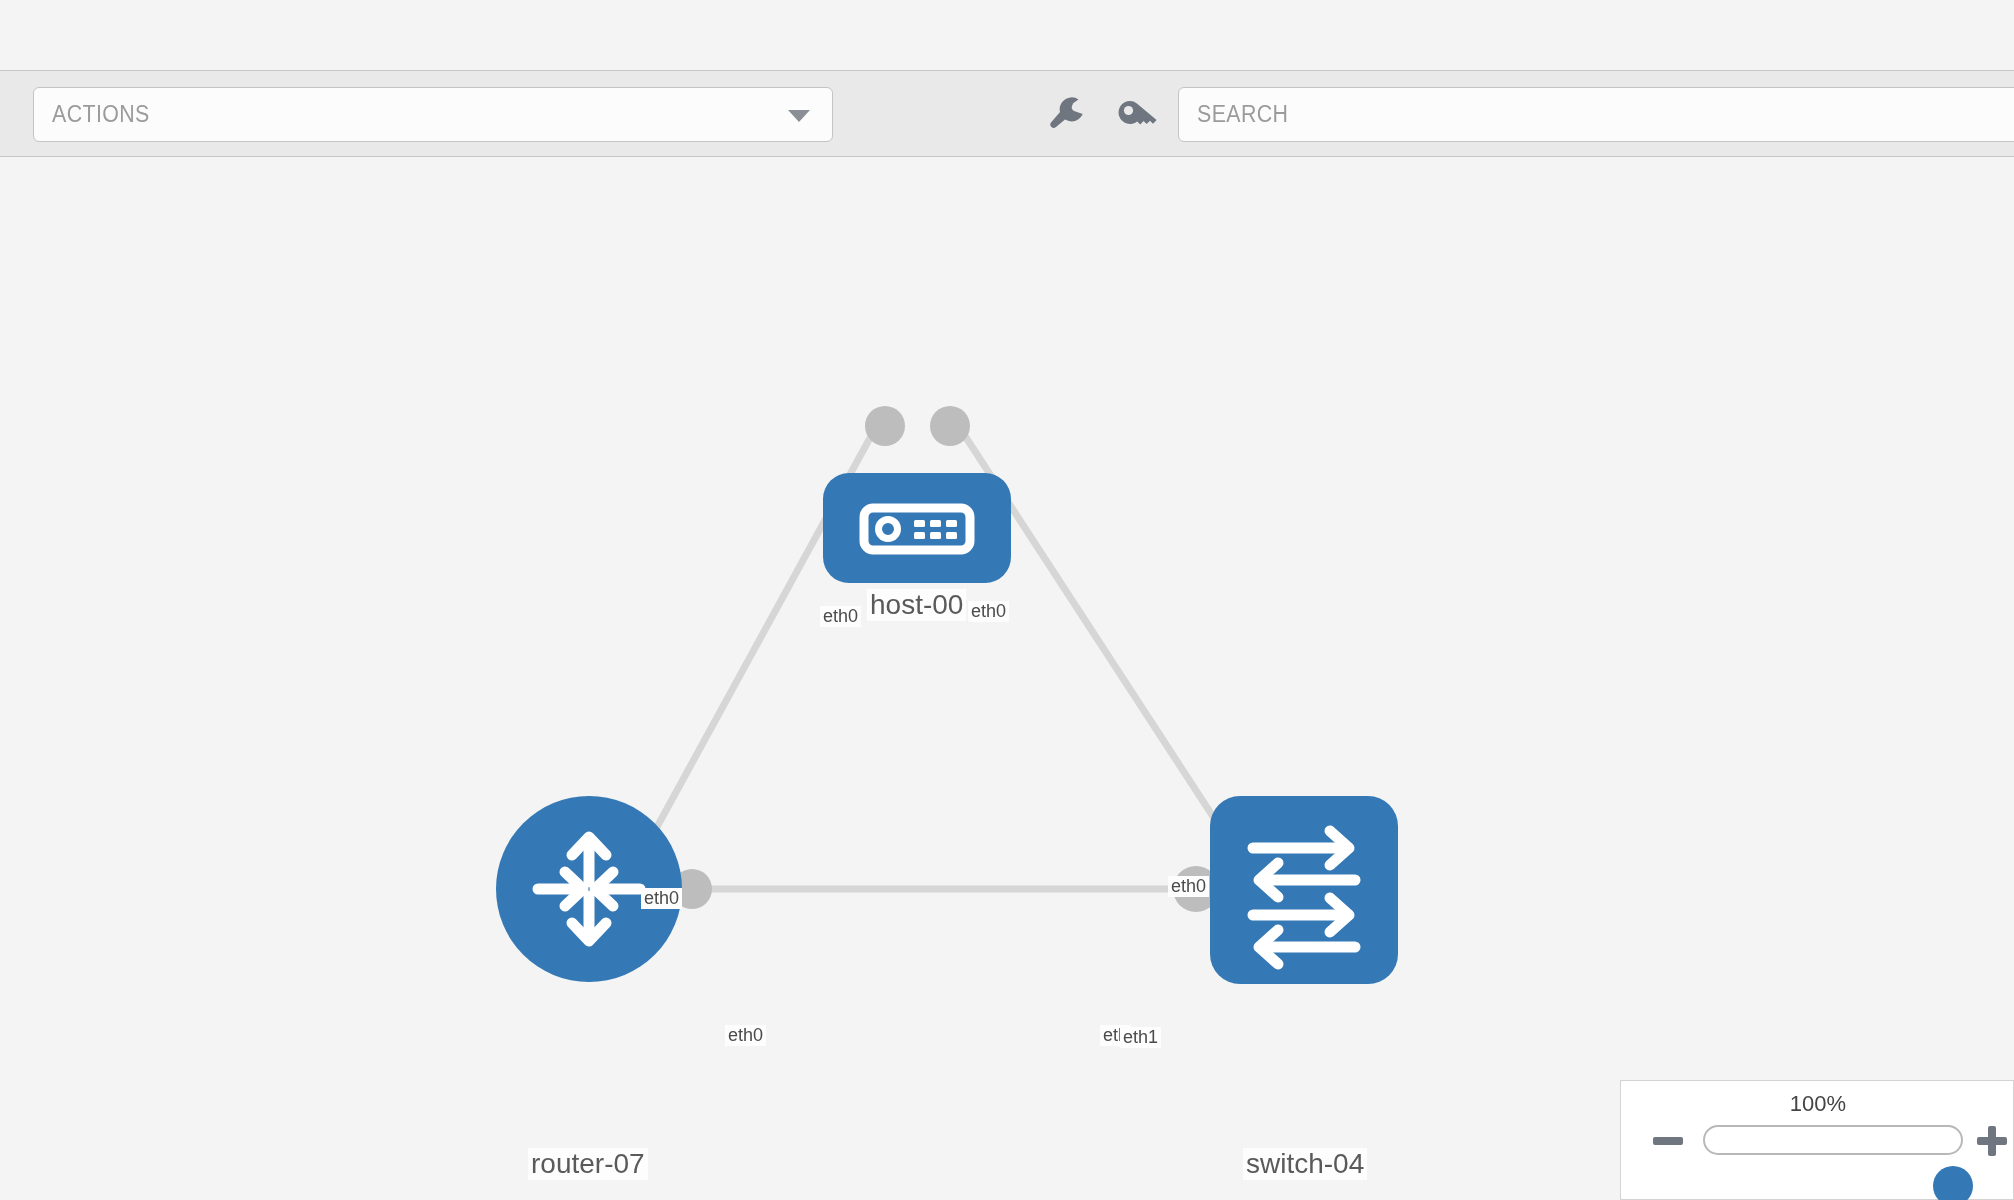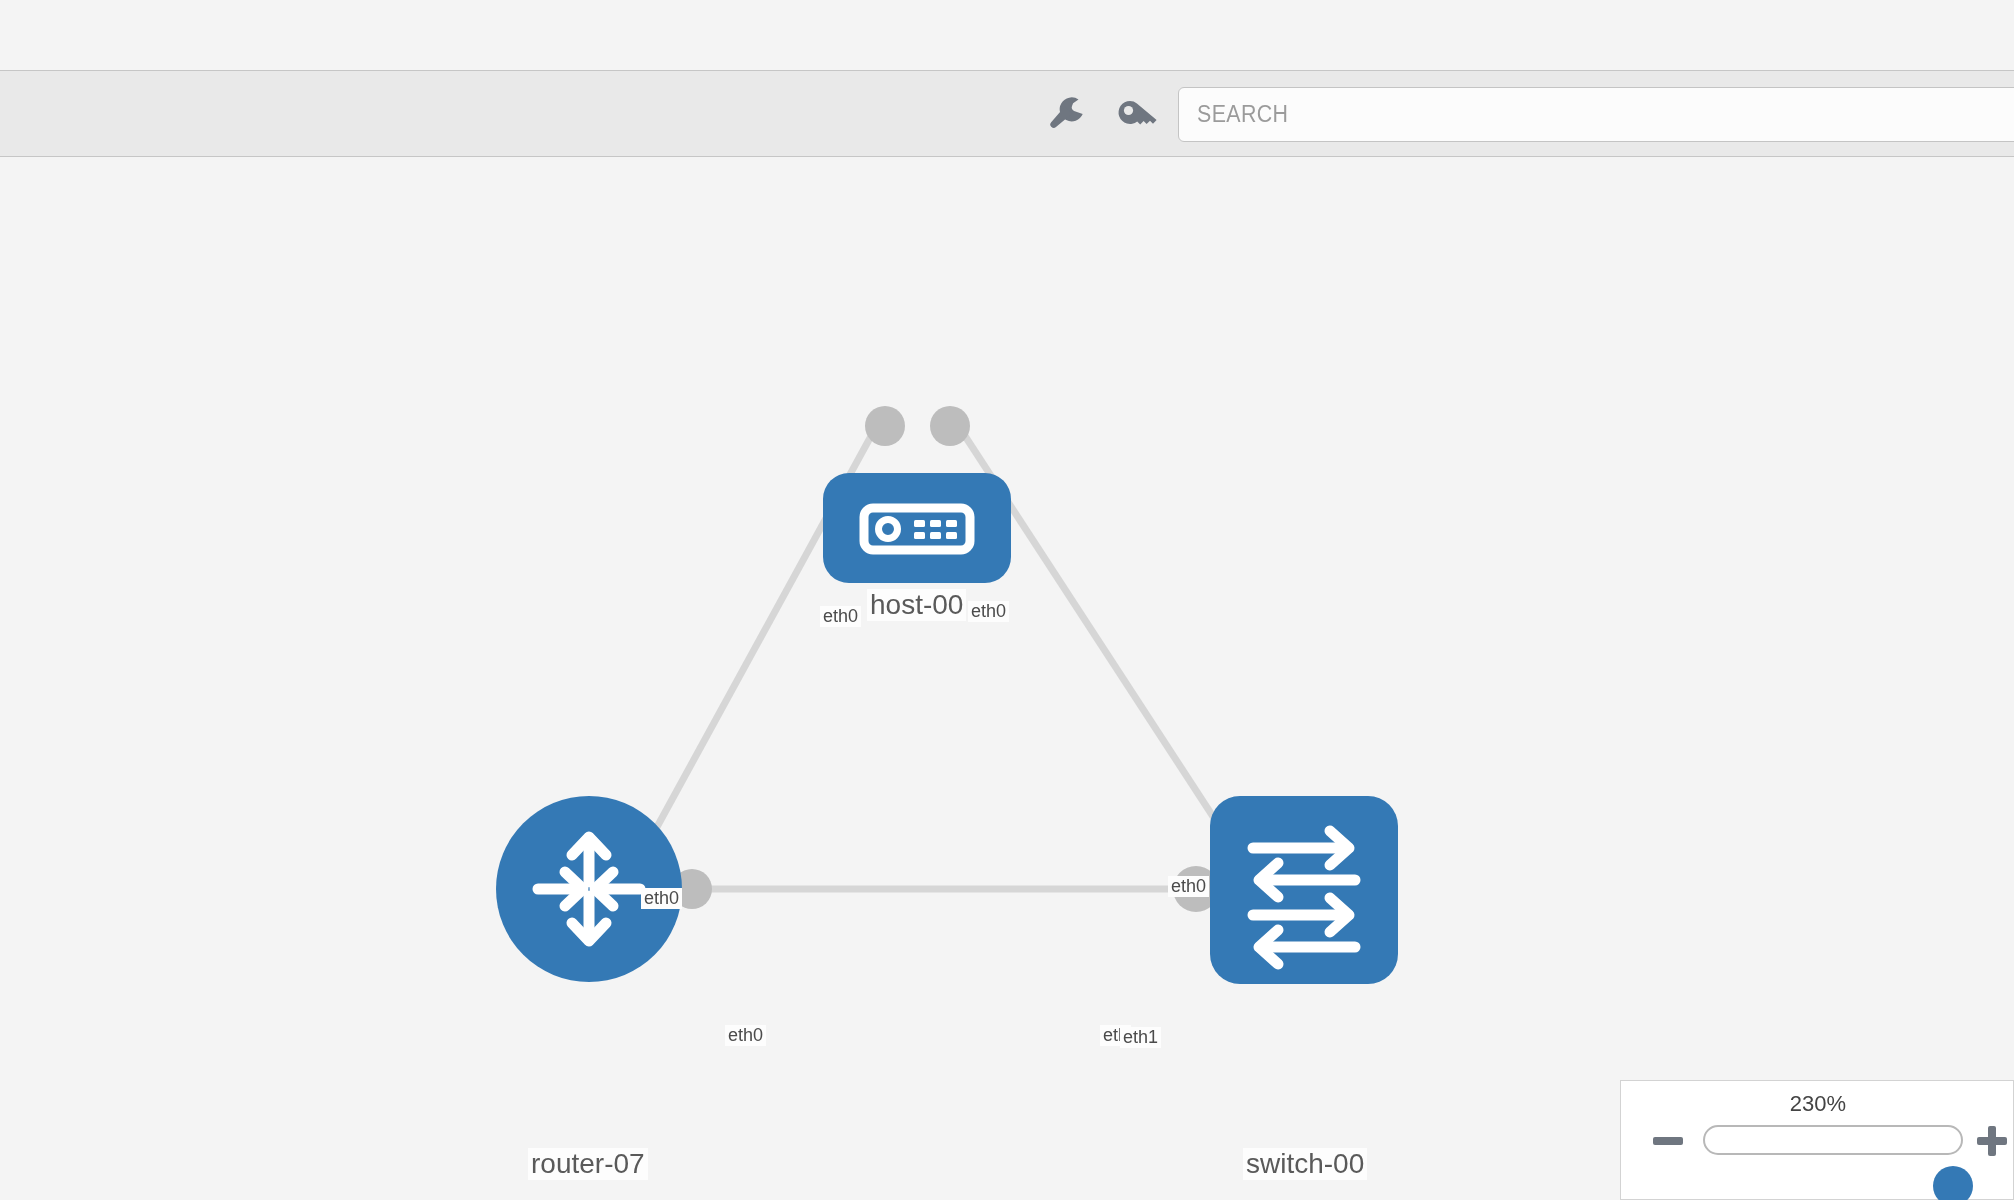--- a/index.html
+++ b/index.html
@@ -144,20 +144,24 @@
   }
 </style>
 </head>
 <body>
 
 <div class="app">
 
 
   <div class="toolbar">
 
+    <div class="actions-select">
+      <span class="actions-label">ACTIONS</span>
+      <span class="caret actions-caret"></span>
+    </div>
 
     <div class="tool-icon wrench-icon">
       <svg width="52" height="52" viewBox="0 0 52 52" aria-hidden="true">
         <g fill="#6f7680">
           <path d="M38.5 10.5 a12 12 0 1 0 4.2 14.6 l-8.6 -3.0 a4 4 0 0 1 -2.0 -5.4 l1.0 -2.4 Z"></path>
           <path d="M32.2 24.4 L16.0 38.0 a3.4 3.4 0 0 1 -4.8 -4.8 L24.8 17.5 Z"></path>
           <circle cx="13.5" cy="35.5" r="2.6"></circle>
         </g>
       </svg>
     </div>
@@ -253,24 +257,24 @@
     <div class="node-label if-label" style="left:968px;  top:443px;">eth0</div>
 
     <div class="node-label if-label" style="left:641px;  top:730px;">eth0</div>
     <div class="node-label if-label" style="left:1168px; top:718px;">eth0</div>
 
     <div class="node-label if-label" style="left:725px;  top:867px;">eth0</div>
     <div class="node-label if-label" style="left:1100px; top:867px;">eth</div>
     <div class="node-label if-label" style="left:1120px; top:869px;">eth1</div>
 
     <div class="node-label name-label" style="left:528px;  top:990px;">router-07</div>
-    <div class="node-label name-label" style="left:1243px; top:990px;">switch-00</div>
+    <div class="node-label name-label" style="left:1243px; top:990px;">switch-04</div>
 
     <div class="zoom-panel" style="top:922px;">
-      <div class="zoom-value">230%</div>
+      <div class="zoom-value">100%</div>
       <div class="zoom-minus"></div>
       <div class="zoom-track">
         <div class="zoom-thumb"></div>
       </div>
       <div class="zoom-plus-h"></div>
       <div class="zoom-plus-v"></div>
     </div>
 
   </div>
 </div>

